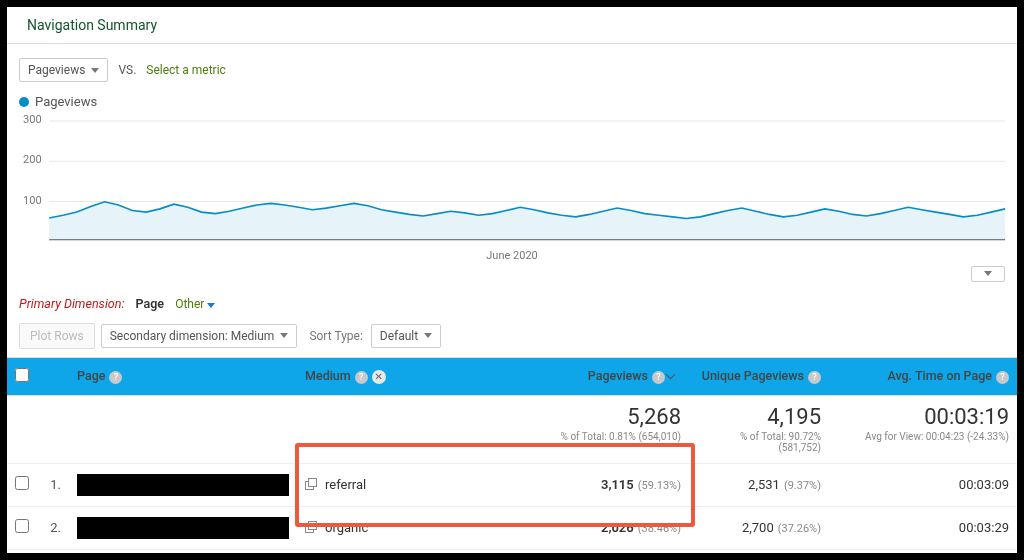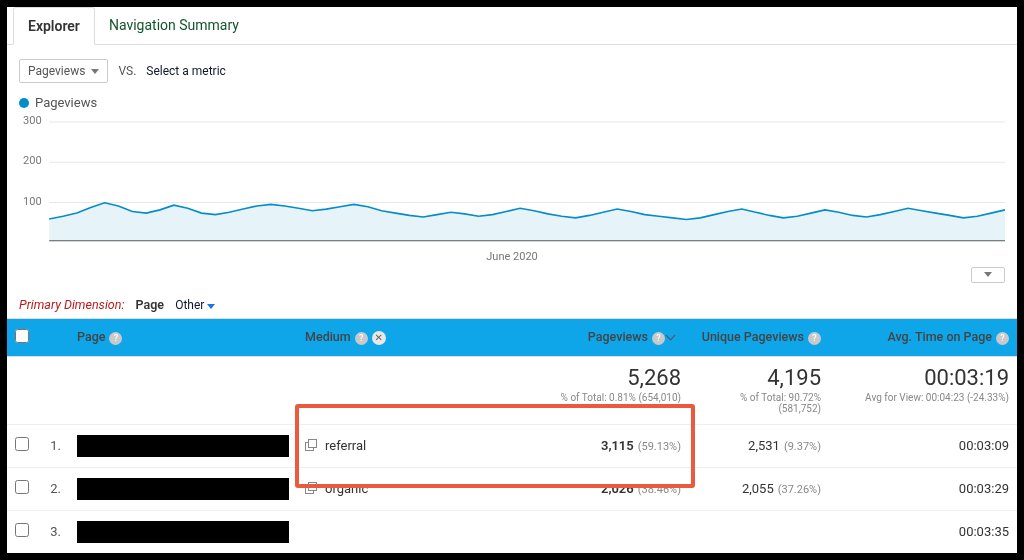--- a/index.html
+++ b/index.html
@@ -58,21 +58,21 @@
     color: #555;
     cursor: pointer;
   }
   .caret {
     width: 0; height: 0;
     border-left: 4px solid transparent;
     border-right: 4px solid transparent;
     border-top: 5px solid #777;
     display: inline-block;
   }
-  .link-text { color: #0f172a; cursor: pointer; font-size: 12px; }
+  .link-text { color: #4d7c0f; cursor: pointer; font-size: 12px; }
   
   .legend {
     display: flex;
     align-items: center;
     gap: 6px;
     padding: 8px 12px 2px;
     font-size: 13px;
     color: #555;
   }
   .legend-dot {
@@ -185,21 +185,20 @@
   col.c-cb{width:32px}col.c-idx{width:30px}col.c-page{width:228px}
   col.c-med{width:238px}col.c-pv{width:154px}col.c-upv{width:140px}
   col.c-time{width:188px}
 </style>
 </head>
 <body>
 
 <div class="frame">
 
   <div class="tabs">
-    <div class="tab active">Explorer</div>
     <div class="tab link">Navigation Summary</div>
   </div>
 
   <div class="selector-row">
     <div class="dd">
       <span>Pageviews</span>
       <span class="caret"></span>
     </div>
     <span>VS.</span>
     <span class="link-text">Select a metric</span>
@@ -229,20 +228,32 @@
   </div>
 
   <div class="pd-row">
     <span class="pd-label">Primary Dimension:</span>
     <span class="pd-val">Page</span>
     <span class="link-text">
       <span>Other</span> <span class="caret" style="border-top-color:#1a73e8"></span>
     </span>
   </div>
 
+  <div class="toolbar">
+    <div class="btn-disabled">Plot Rows</div>
+    <div class="dd">
+      <span>Secondary dimension: Medium</span>
+      <span class="caret"></span>
+    </div>
+    <span class="sort-label">Sort Type:</span>
+    <div class="dd">
+      <span>Default</span>
+      <span class="caret"></span>
+    </div>
+  </div>
 
   <div style="position:relative">
   <table>
     <colgroup>
       <col class="c-cb">
           <col class="c-idx">
           <col class="c-page">
           <col class="c-med">
       <col class="c-pv">
           <col class="c-upv">
@@ -290,21 +301,21 @@
         <td class="num">00:03:09</td>
       </tr>
       <tr>
         <td><input type="checkbox" class="cb" style=""></td>
         <td class="idx">2.</td>
         <td>
               <div class="black"></div>
             </td>
         <td><span class="ext-icon"></span><span>organic</span></td>
         <td class="num"><b>2,026</b><span class="pct">(38.46%)</span></td>
-        <td class="num"><span>2,055</span><span class="pct">(37.26%)</span></td>
+        <td class="num"><span>2,700</span><span class="pct">(37.26%)</span></td>
         <td class="num">00:03:29</td>
       </tr>
       <tr>
         <td><input type="checkbox" class="cb" style=""></td>
         <td class="idx">3.</td>
         <td>
               <div class="black"></div>
             </td>
         <td></td>
         <td class="num"></td>

